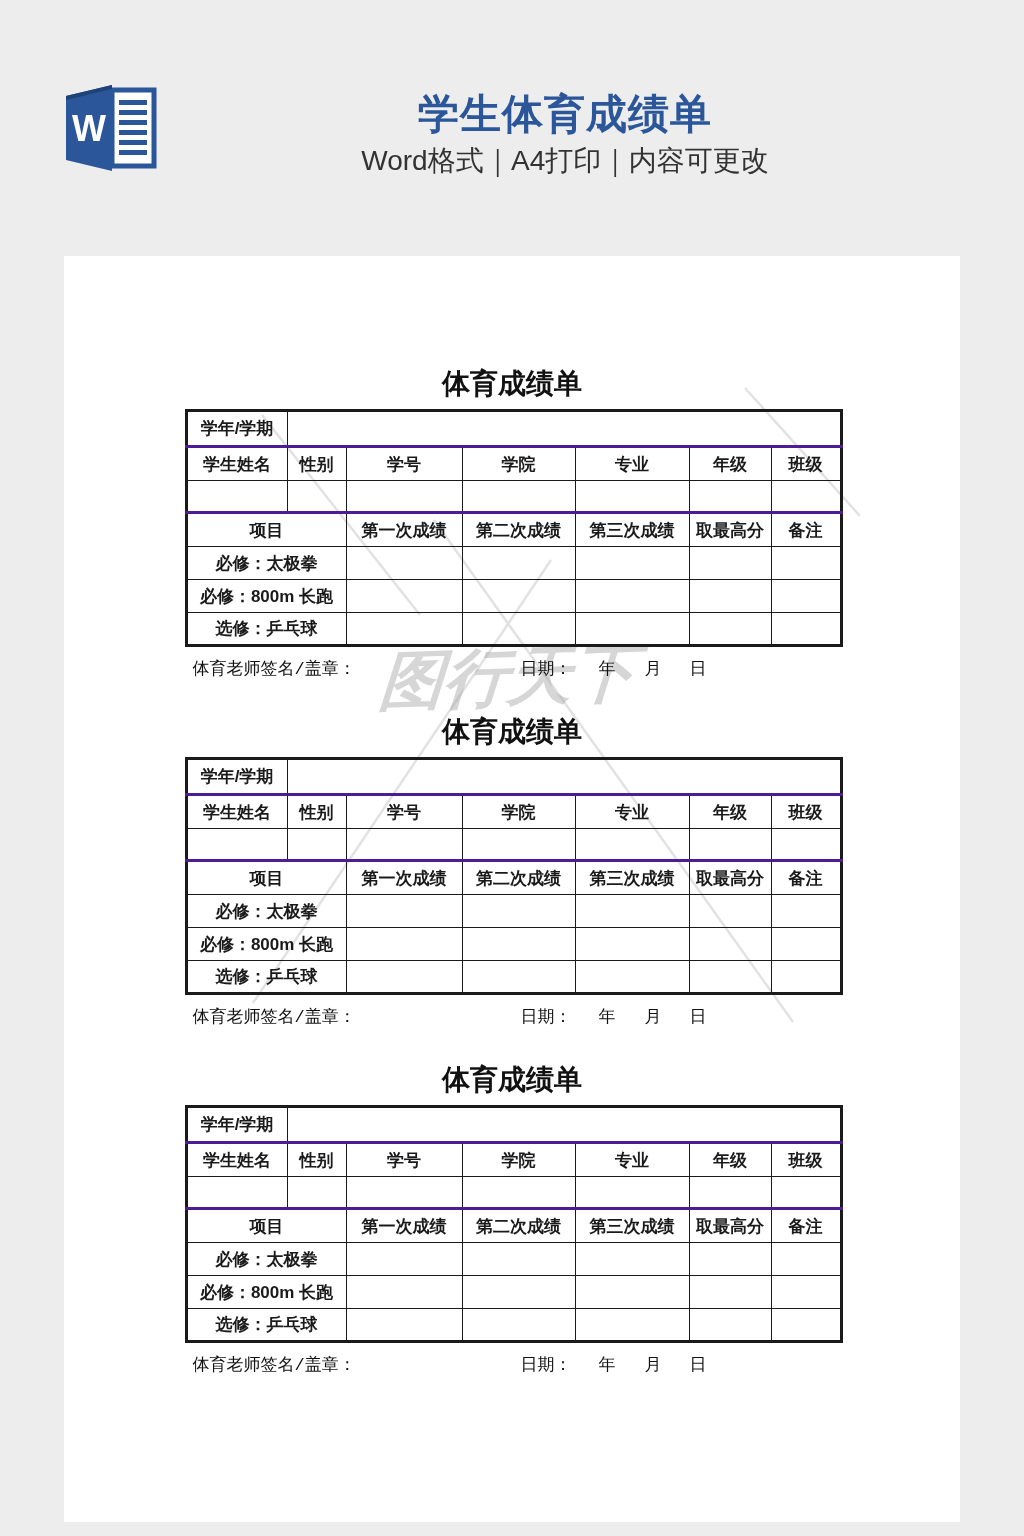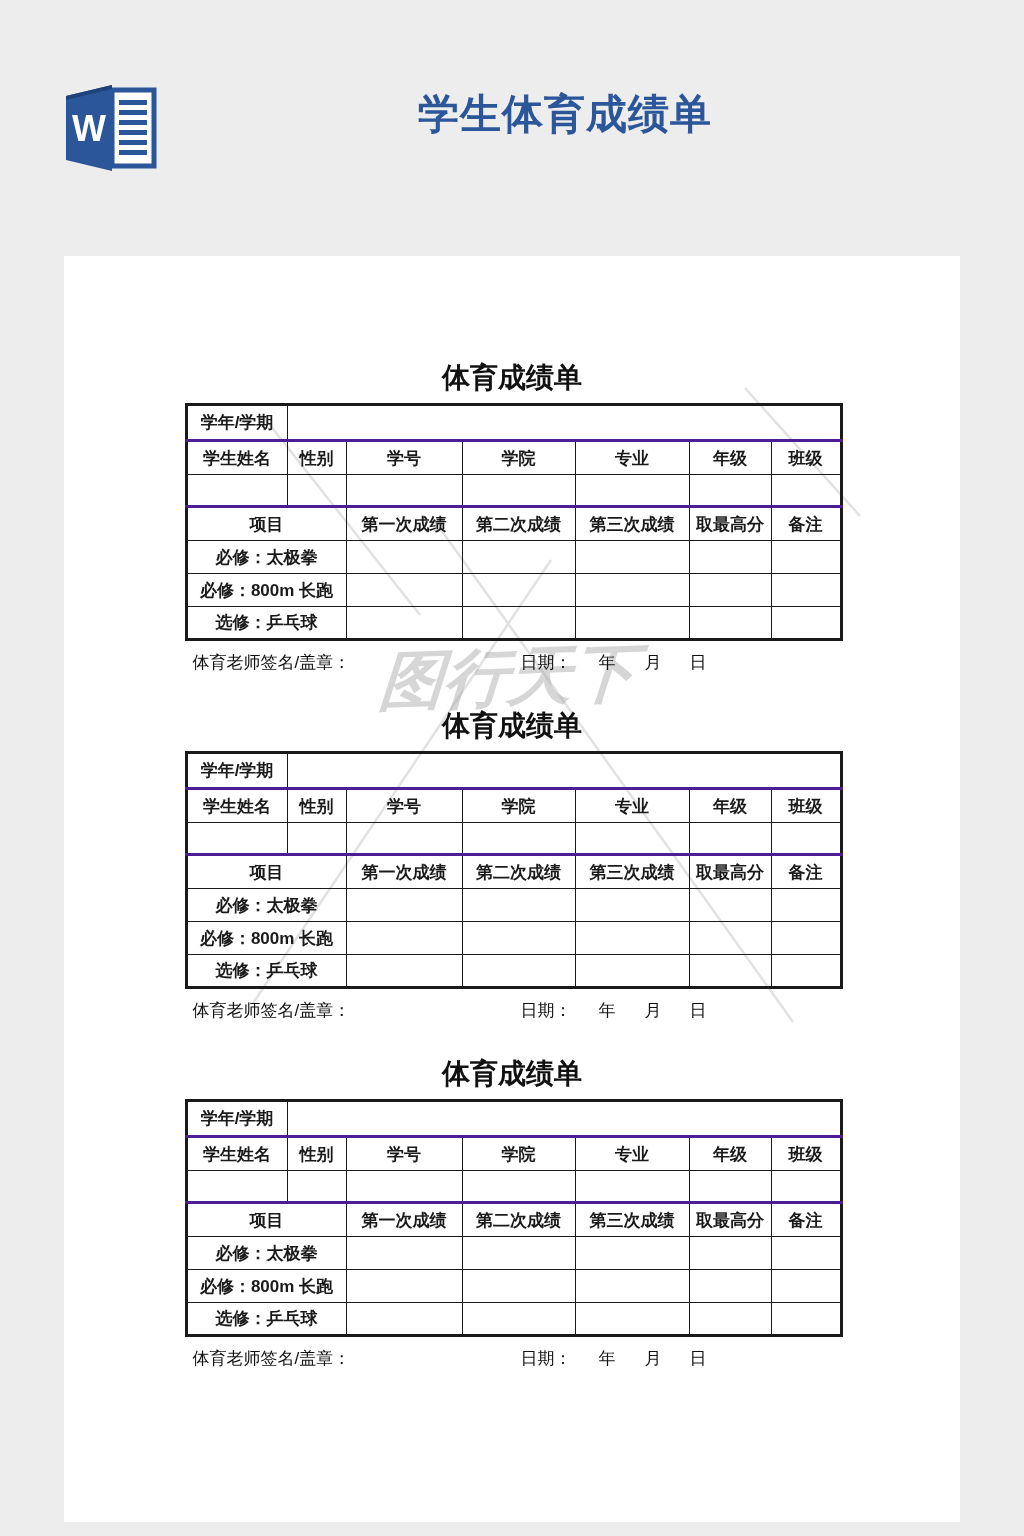--- a/index.html
+++ b/index.html
@@ -39,21 +39,21 @@
     position: absolute; left: 316px; top: 378px;
     font-size: 64px; font-weight: bold; font-style: italic;
     color: rgba(165,165,165,0.45);
     transform: skewX(-6deg) rotate(-2deg);
     letter-spacing: 0px; white-space: nowrap;
     font-family: "Liberation Serif", serif;
   }
   .page-content { position: relative; z-index: 1; padding-top: 100px; }
 
   
-  .form-block { width: 655px; margin: 5px auto 36px auto; }
+  .form-block { width: 655px; margin: 11px auto 36px auto; }
   .form-title {
     margin: 0 0 8px 0; text-align: center;
     font-size: 28px; line-height: 34px; font-weight: bold; color: #111;
   }
   table.score-table {
     border-collapse: collapse; table-layout: fixed;
     width: 655px; border: 3px solid #1a1a1a;
   }
   table.score-table td {
     border: 1px solid #1a1a1a; padding: 0;
@@ -62,21 +62,21 @@
   }
   td.hd { font-weight: bold; }
   td.item { text-align: left; padding-left: 10px; font-weight: bold; }
   tr.thick-bottom td { border-bottom: 3px solid #4c1d95; }
   tr.row-year  { height: 36px; }
   tr.row-head  { height: 34px; }
   tr.row-blank { height: 32px; }
   tr.row-score { height: 34px; }
   tr.row-item  { height: 33px; }
 
-  .sig-row { position: relative; height: 22px; margin-top: 10px; font-size: 17px; color: #111; }
+  .sig-row { position: relative; height: 22px; margin-top: 10px; font-size: 17px; color: #111; font-family: Liberation Mono, monospace; }
   .sig-row span { position: absolute; top: 0; white-space: nowrap; }
   .sig-label { left: 8px; }
   .sig-date  { left: 336px; }
   .sig-year  { left: 414px; }
   .sig-month { left: 460px; }
   .sig-day   { left: 505px; }
 </style>
 </head>
 <body>
 
@@ -94,20 +94,21 @@
         <rect x="57" y="67" width="28" height="5"></rect>
       </g>
 
       <polygon points="4,13 50,2 50,88 4,77" fill="#2b579a"></polygon>
       <polygon points="4,13 50,2 50,6 4,17" fill="#1f4379"></polygon>
       <text x="27" y="58" text-anchor="middle" font-family="Liberation Sans, sans-serif" font-size="36" font-weight="bold" fill="#ffffff">W</text>
     </svg>
   </div>
   <div class="header-text">
     <h1 class="page-title">学生体育成绩单</h1>
+    <p class="page-subtitle">Word格式｜A4打印｜内容可更改</p>
   </div>
 </div>
 
 <div class="page">
 
   <div class="watermark-layer">
     <svg width="896" height="1266" viewBox="0 0 896 1266" style="position:absolute;inset:0;">
       <g stroke="#e2e2e2" stroke-width="2.5" fill="none">
         <line x1="198" y1="159" x2="356" y2="359"></line>
         <line x1="681" y1="132" x2="796" y2="260"></line>

